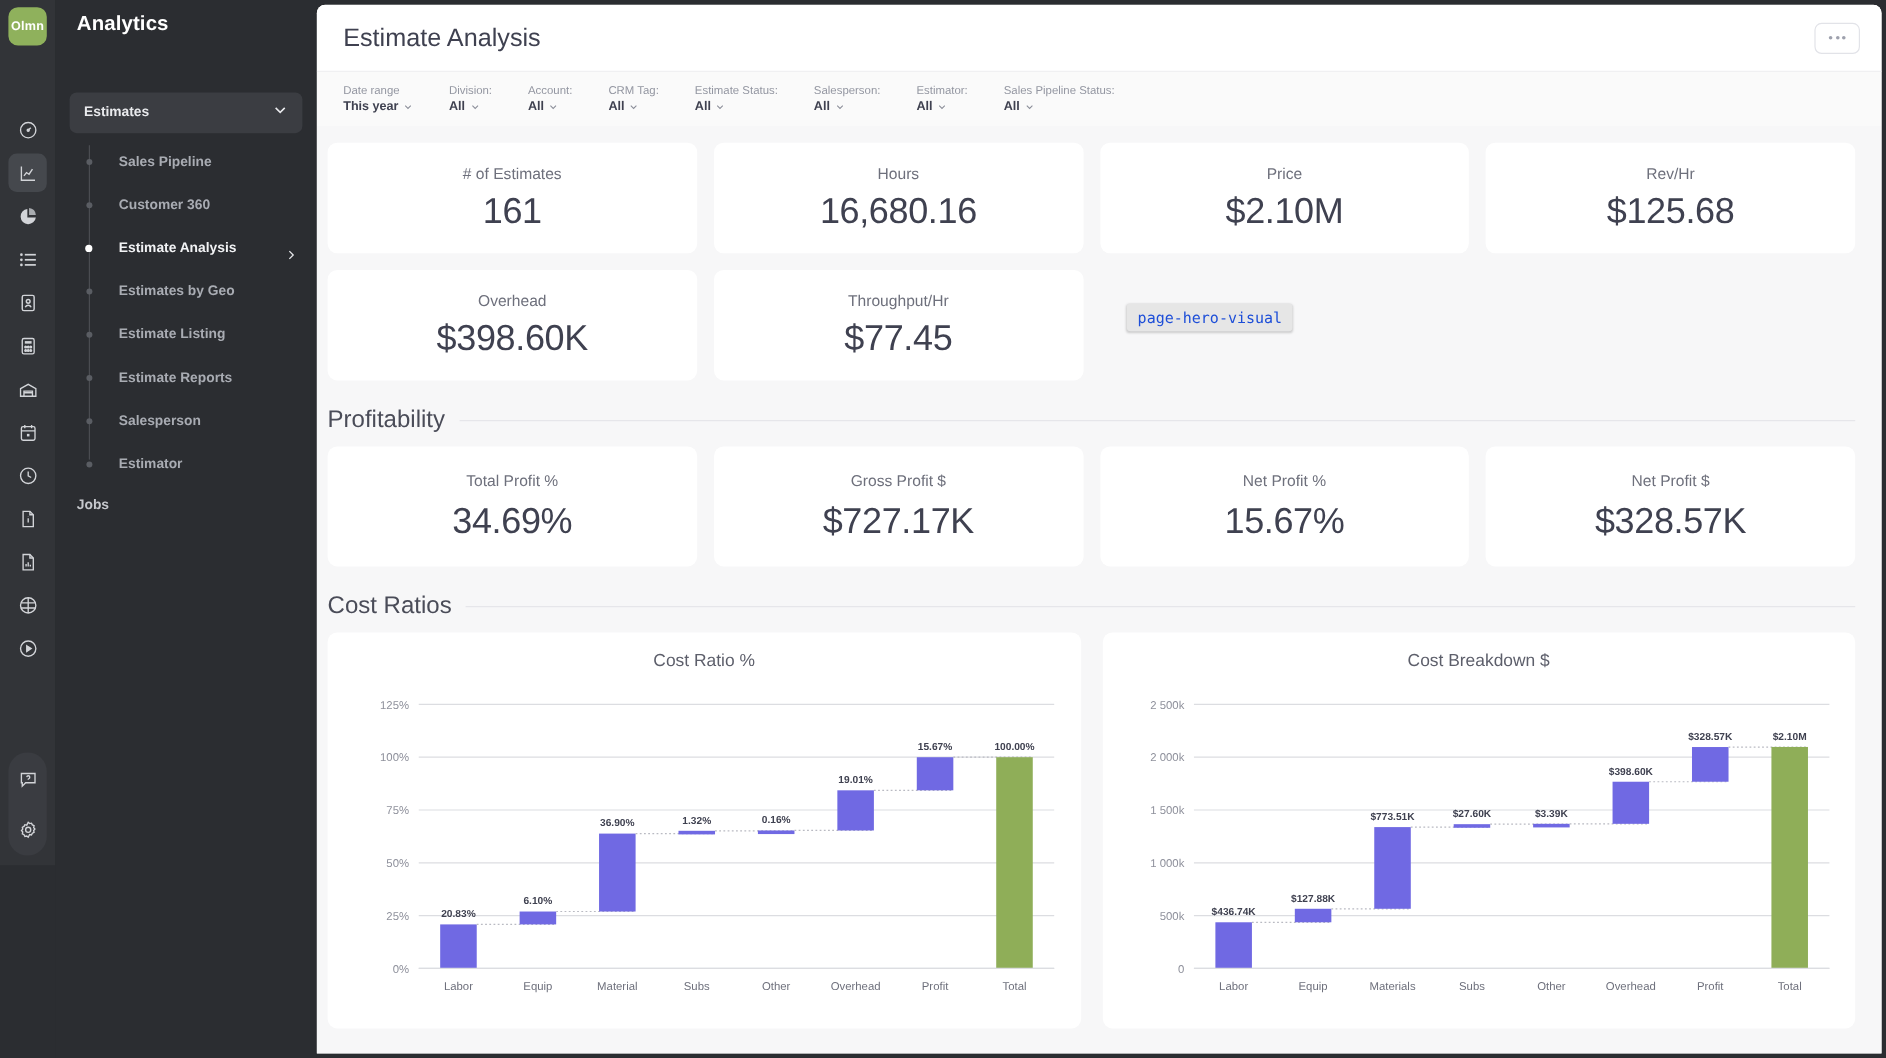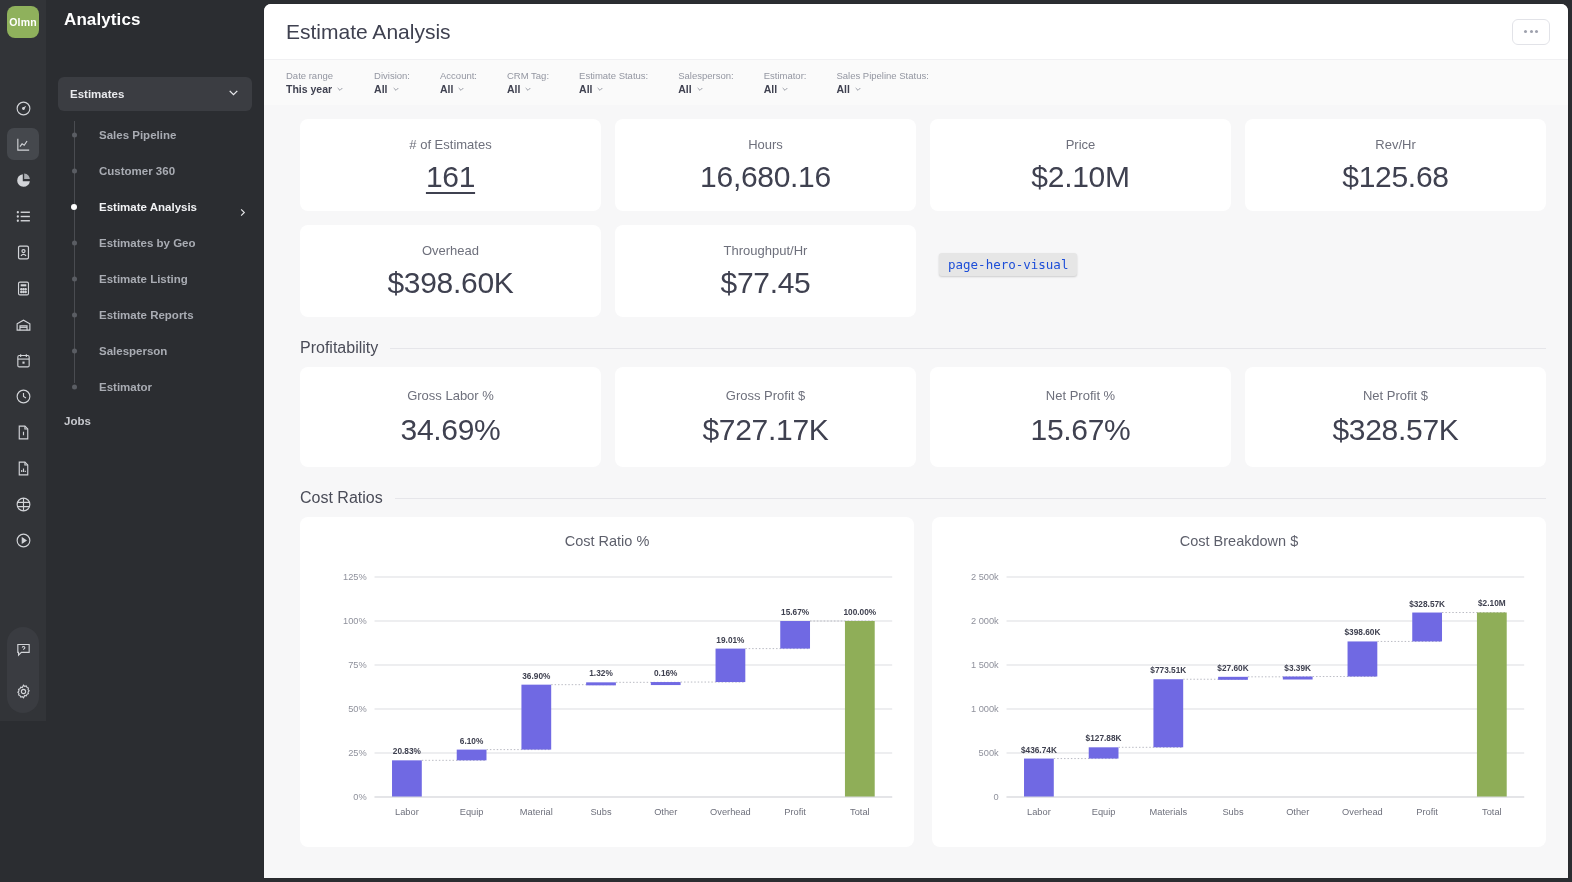--- a/index.html
+++ b/index.html
@@ -99,34 +99,34 @@
 
   .filters {
     height: 46px; background: #fafafa; border-top: 1px solid #f0f0f2;
     display: flex; align-items: center; padding: 0 22px; gap: 0;
   }
   .filter { margin-right: 30px; }
   .filter-label { font-size: 9.5px; color: #9396a1; line-height: 12px; white-space: nowrap; }
   .filter-value { font-size: 10.5px; color: #3f4150; font-weight: 700; line-height: 14px; display: flex; align-items: center; gap: 4px; white-space: nowrap; }
   .filter-value .cv { width: 8px; height: 8px; color: #8b8e99; }
 
-  .scroll { height: 773px; background: #f7f7f8; padding: 0 22px 0 36px; overflow: hidden; }
+  .scroll { height: 773px; background: #f7f7f8; padding: 0 22px 0 9px; overflow: hidden; }
 
   .kpi-grid { display: grid; grid-template-columns: repeat(4, 1fr); gap: 14px; padding-top: 14px; }
   .kpi {
     background: #fff; border-radius: 8px; height: 92px;
     display: flex; flex-direction: column; align-items: center; justify-content: center;
     gap: 8px;
   }
   .kpi-label { font-size: 13px; color: #6e707c; }
   .kpi-value { font-size: 30px; color: #3f4150; font-weight: 400; letter-spacing: -.3px; }
-  .kpi-value.underline { text-decoration: underline; text-underline-offset: 5px; text-decoration-thickness: 1.5px; }
+  .kpi-value.underline { text-underline-offset: 5px; text-decoration-thickness: 1.5px; }
 
   .section-head { display: flex; align-items: center; gap: 12px; margin: 22px 0 10px 0; }
-  .section-title { font-size: 16px; color: #4a4c58; white-space: nowrap; }
+  .section-title { font-size: 20px; color: #4a4c58; white-space: nowrap; }
   .section-rule { flex: 1; height: 1px; background: #e6e6ea; }
 
   .profit-grid { display: grid; grid-template-columns: repeat(4,1fr); gap: 14px; }
   .profit-card { background: #fff; border-radius: 8px; height: 100px;
     display: flex; flex-direction: column; align-items: center; justify-content: center; gap: 10px; }
 
   .chart-grid { display: grid; grid-template-columns: 1fr 1fr; gap: 18px; }
   .chart-card { background: #fff; border-radius: 8px; height: 330px; padding: 16px 14px 8px 14px; position: relative; }
   .chart-title { text-align: center; font-size: 14.5px; color: #5d5f6b; margin-bottom: 4px; }
   .chart-svg { width: 100%; height: 278px; display: block; }
@@ -443,21 +443,21 @@
         </div>
       </div>
 
       <div class="section-head">
         <div class="section-title">Profitability</div>
         <div class="section-rule"></div>
       </div>
 
       <div class="profit-grid">
         <div class="profit-card">
-          <div class="kpi-label">Gross Labor %</div>
+          <div class="kpi-label">Total Profit %</div>
           <div class="kpi-value">34.69%</div>
         </div>
         <div class="profit-card">
           <div class="kpi-label">Gross Profit $</div>
           <div class="kpi-value">$727.17K</div>
         </div>
         <div class="profit-card">
           <div class="kpi-label">Net Profit %</div>
           <div class="kpi-value">15.67%</div>
         </div>

